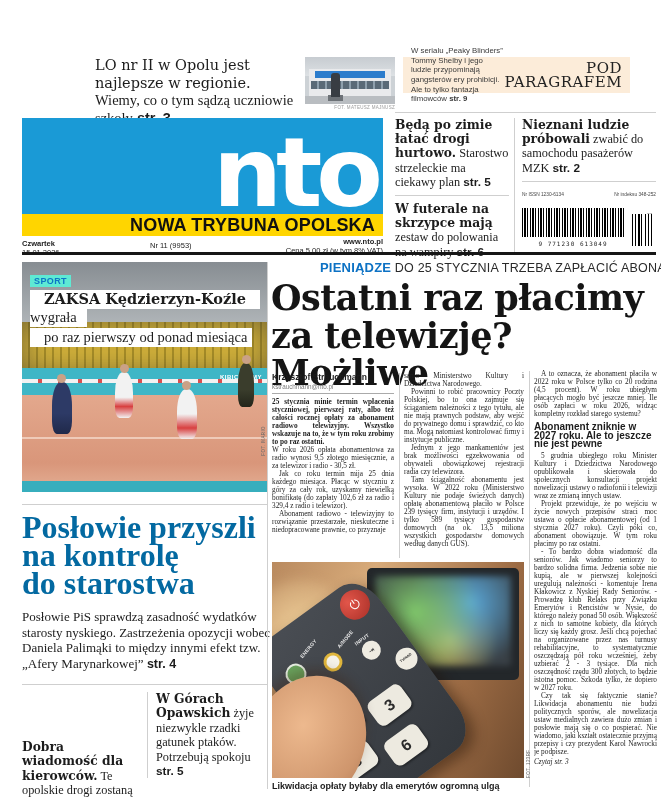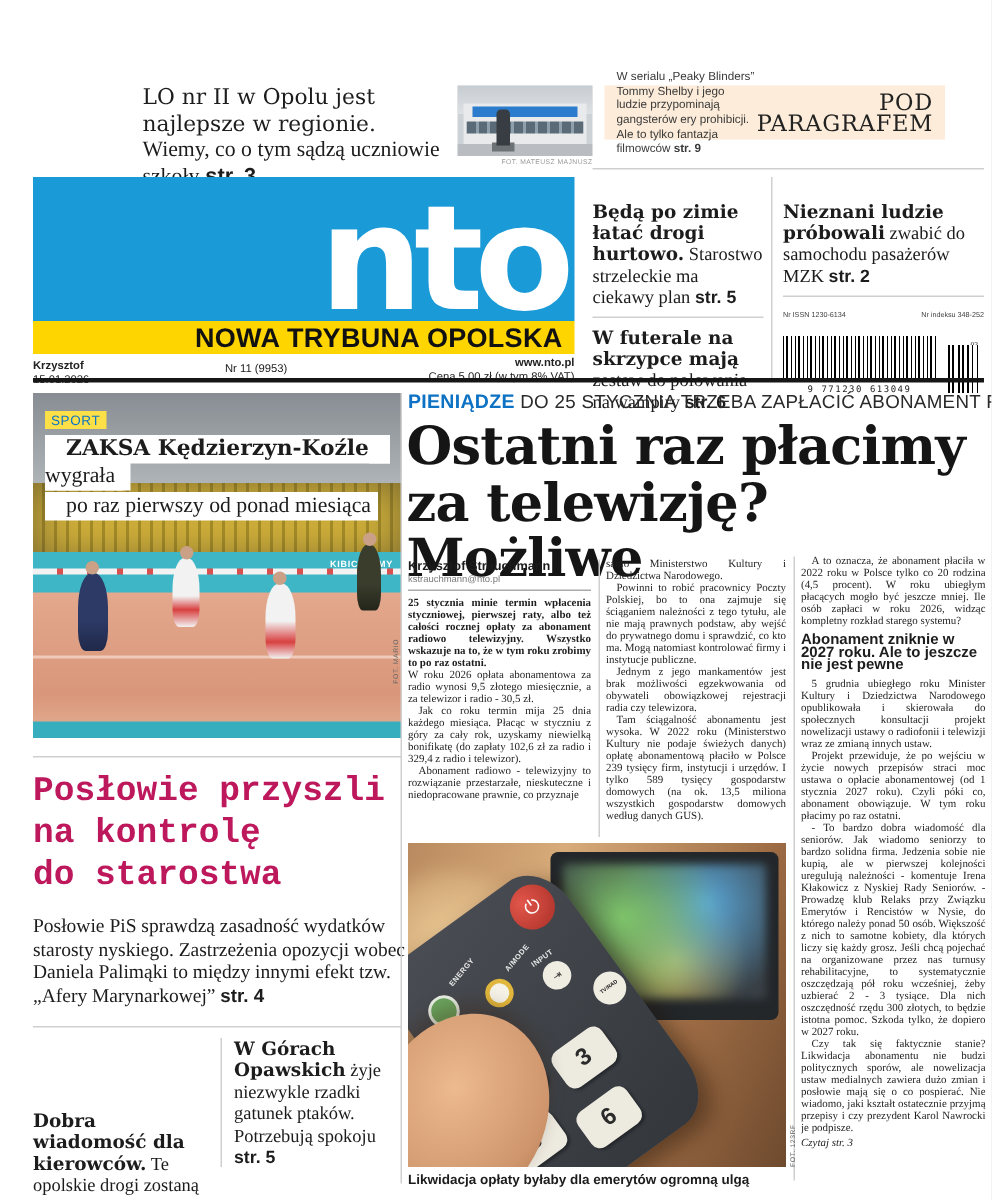--- a/index.html
+++ b/index.html
@@ -38,21 +38,21 @@
        line-height:1;letter-spacing:-6px;font-family:"DejaVu Sans",sans-serif;}
   .yellow-strip{left:22px;top:214px;width:361px;height:22px;background:#ffd500;
                 display:flex;align-items:center;justify-content:flex-end;padding-right:8px;box-sizing:border-box;}
   .mh-name{font-weight:bold;font-size:18px;letter-spacing:.2px;color:#111;}
   .meta{font-size:7.5px;line-height:9px;color:#222;}
   .meta-left{left:22px;top:239px;}
   .meta-issue{left:150px;top:241px;}
   .meta-right{left:253px;top:237px;width:130px;text-align:right;}
 
   
-  .briefs{font-family:"Liberation Serif",serif;font-size:12.3px;line-height:14.2px;margin-top:16px;}
+  .briefs{font-family:"Liberation Serif",serif;font-size:12.3px;line-height:14.2px;}
   .briefs .pg{font-size:11.8px;}
   .brief-rule{border:none;border-top:1px solid #cfcfcf;margin:6px 0;}
   .briefsA{left:395px;top:118px;width:114px;}
   .briefsB{left:522px;top:118px;width:134px;}
   .vrule{width:1px;background:#cfcfcf;}
 
   
   .bc-head{display:flex;justify-content:space-between;font-size:4.8px;color:#444;
            font-family:"Liberation Sans",sans-serif;margin-top:3px;}
   .bc-wrap{position:relative;height:45px;margin-top:4px;}
@@ -79,47 +79,47 @@
   .vb-teal-bottom{position:absolute;left:0;bottom:0;width:100%;height:5%;background:#37aebd;}
   .vb-net{position:absolute;left:0;top:51%;width:100%;height:4px;
           background:repeating-linear-gradient(90deg,#f2f2f2 0 16px,#d85050 16px 20px);}
   .vb-banner{position:absolute;right:6px;top:48.5%;font-size:6px;font-weight:bold;color:#fff;letter-spacing:.5px;}
   .player{position:absolute;border-radius:45% 45% 25% 25%;}
   .player .head{position:absolute;left:50%;top:-8px;width:9px;height:9px;margin-left:-4.5px;border-radius:50%;background:#caa186;}
   .ball{position:absolute;left:62%;top:29%;width:11px;height:11px;border-radius:50%;
         background:radial-gradient(circle at 35% 35%,#ffe25a 55%,#2c6fc4);}
   .vcred{writing-mode:vertical-rl;transform:rotate(180deg);font-size:4.5px;color:#666;letter-spacing:.4px;}
   .sport-overlay{position:absolute;left:8px;top:8px;}
-  .sport-chip{display:inline-block;background:#fde047;color:#0d76c6;font-weight:normal;font-size:9px;
+  .sport-chip{display:inline-block;background:#5eead4;color:#0d76c6;font-weight:bold;font-size:9px;
               letter-spacing:.4px;padding:1px 4px;}
   .sport-line{margin-top:2px;}
   .sport-line span{background:#fff;padding:1px 5px 2px 14px;font-family:"Liberation Serif",serif;font-size:14.5px;line-height:17px;}
   .sport-line .pg{font-size:13.5px;}
 
   .ldiv1{left:22px;top:504px;width:246px;}
   .ldiv2{left:22px;top:684px;width:246px;}
 
   
-  .left-head{left:22px;top:513px;width:248px;font-family:Liberation Mono, monospace;font-weight:bold;
-             font-size:23px;line-height:28px;color:#be185d;}
+  .left-head{left:22px;top:513px;width:248px;font-family:Liberation Serif, serif;font-weight:bold;
+             font-size:32px;line-height:28px;color:#0369a1;}
   .left-text{left:22px;top:609px;width:248px;font-family:"Liberation Serif",serif;
              font-size:13px;line-height:15.6px;}
   .left-text .pg{font-size:12.5px;}
 
   .bl-item{font-family:"Liberation Serif",serif;font-size:12.3px;line-height:14.4px;}
   .bl-item .lead{font-family:"DejaVu Serif",serif;}
   .bl-item .pg{font-size:11.8px;}
   .bl1{left:22px;top:692px;width:120px;margin-top:48px;}
   .bl2{left:156px;top:692px;width:112px;}
   .bl-vrule{left:147px;top:692px;height:86px;}
 
   
   .main-vrule{left:267px;top:262px;height:527px;}
   .kicker{left:272px;top:260px;width:386px;font-size:12.5px;letter-spacing:.2px;white-space:nowrap;}
-  .kicker .lbl{color:#0d72c4;font-weight:bold;font-size:13px;}
+  .kicker .lbl{color:#0d72c4;font-weight:bold;font-size:13px;margin-left:48px;}
   .kicker .rest{color:#2a2a2a;}
   .main-head{left:271px;top:279px;width:390px;font-family:"DejaVu Serif",serif;font-weight:bold;
              font-size:35px;line-height:37.5px;color:#151515;letter-spacing:-.5px;}
   .colrule1{left:399px;top:373px;height:185px;}
   .colrule2{left:529px;top:371px;height:416px;}
   .col{box-sizing:border-box;overflow:hidden;}
   .col1{left:272px;top:372px;width:122px;height:186px;}
   .col2{left:404px;top:372px;width:120px;height:186px;}
   .col3{left:534px;top:370px;width:123px;height:418px;}
   .byline{font-size:8.5px;font-weight:bold;}
@@ -208,21 +208,21 @@
   </div>
   <div class="abs hairline" style="left:395px;top:112px;width:261px;"></div>
 
   <div class="abs blue-box">
     <div class="nto">nto</div>
   </div>
   <div class="abs yellow-strip">
     <span class="mh-name">NOWA TRYBUNA OPOLSKA</span>
   </div>
   <div class="abs meta meta-left">
-    <div class="b">Krzysztof</div>
+    <div class="b">Czwartek</div>
     <div>15.01.2026</div>
   </div>
   <div class="abs meta meta-issue">Nr 11 (9953)</div>
   <div class="abs meta meta-right">
     <div class="b">www.nto.pl</div>
     <div>Cena 5,00 zł (w tym 8% VAT)</div>
   </div>
 
   <div class="abs briefs briefsA">
     <p style="margin:0">

